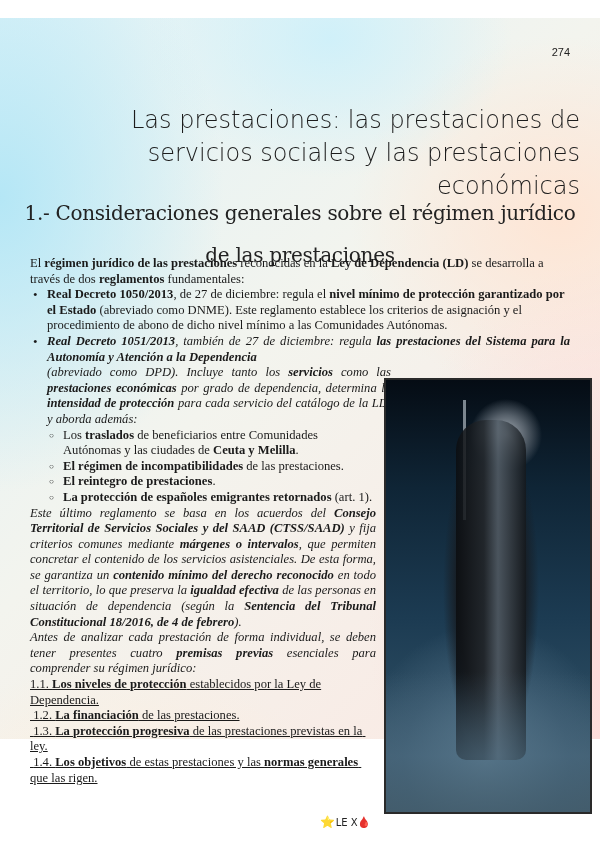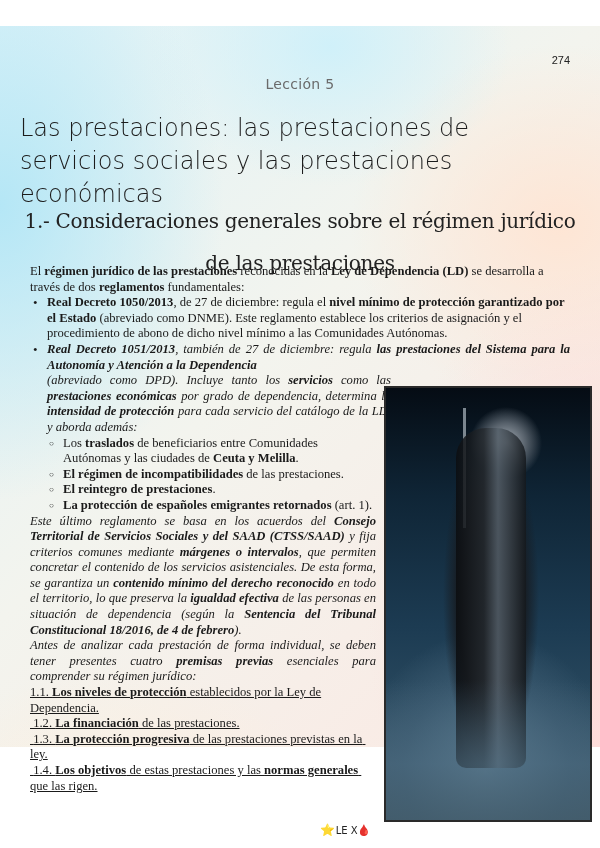--- a/index.html
+++ b/index.html
@@ -3,39 +3,39 @@
 <meta charset="utf-8">
 <style>
   html, body { margin: 0; padding: 0; }
   body {
     width: 600px; height: 848px; overflow: hidden; position: relative;
     background: #ffffff;
     font-family: "DejaVu Serif", serif;
     color: #1a1a1a;
   }
   .page {
-    position: absolute; left: 0; top: 26px; width: 600px; height: 721px;
+    position: absolute; left: 0; top: 18px; width: 600px; height: 721px;
     background:
       radial-gradient(ellipse 320px 420px at 0px 180px, rgba(178,230,246,0.95), rgba(178,230,246,0) 70%),
       radial-gradient(ellipse 260px 200px at 330px 20px, rgba(205,240,250,0.9), rgba(205,240,250,0) 70%),
       radial-gradient(ellipse 360px 520px at 620px 600px, rgba(255,214,214,0.95), rgba(255,214,214,0) 70%),
       radial-gradient(ellipse 300px 260px at 560px 200px, rgba(255,228,210,0.9), rgba(255,228,210,0) 70%),
       radial-gradient(ellipse 320px 260px at 120px 820px, rgba(252,240,222,0.9), rgba(252,240,222,0) 70%),
       linear-gradient(135deg, #dff3f8 0%, #f3f4ee 45%, #fbe8e2 100%);
   }
   .page-number {
     position: absolute; right: 30px; top: 28px;
     font-family: "Liberation Sans", sans-serif; font-size: 11px; color: #222;
   }
   .lesson {
     position: absolute; left: 0; width: 600px; top: 50px; text-align: center;
     font-family: "DejaVu Sans", sans-serif; font-size: 14px; color: #6a6a6a; letter-spacing: 0.3px;
   }
   .main-title {
-    position: absolute; left: 20px; width: 560px; top: 86px; text-align: left;
+    position: absolute; left: 20px; width: 560px; top: 86px; text-align: right;
     font-family: "DejaVu Sans", sans-serif; font-weight: 300; font-size: 24px; line-height: 33px; color: #1c1c1c;
   }
   .section-title {
     position: absolute; left: 20px; width: 560px; top: 174px; text-align: center;
     font-family: "DejaVu Serif", serif; font-size: 20px; line-height: 42px; color: #222;
     letter-spacing: -0.3px;
   }
   .content {
     position: absolute; left: 30px; top: 238px; width: 540px;
     font-family: "Liberation Serif", serif; font-size: 12.6px; line-height: 15.6px; color: #1a1a1a;
@@ -85,21 +85,20 @@
   }
   .footer .star { color: #f2c230; font-size: 12px; }
   .footer .drop { color: #d0302a; font-size: 11px; }
 </style>
 </head>
 <body>
 
 <div class="page">
 
   <div class="page-number">274</div>
-  <div class="lesson">Lección 5</div>
   <div class="main-title">Las prestaciones: las prestaciones de servicios sociales y las prestaciones económicas</div>
   <div class="section-title">1.- Consideraciones generales sobre el régimen jurídico de las prestaciones</div>
 
   <div class="content">
     <p class="intro"><span>El </span><b>régimen jurídico de las prestaciones</b><span> reconocidas en la </span><b>Ley de Dependencia (LD)</b><span> se desarrolla a través de dos </span><b>reglamentos</b><span> fundamentales:</span></p>
 
     <ul class="main-list">
       <li><b>Real Decreto 1050/2013</b><span>, de 27 de diciembre: regula el </span><b>nivel mínimo de protección garantizado por el Estado</b><span> (abreviado como DNME). Este reglamento establece los criterios de asignación y el procedimiento de abono de dicho nivel mínimo a las Comunidades Autónomas.</span></li>
       <li>
         <div class="justify" style="width:523px;"><b>Real Decreto 1051/2013</b><span>, también de 27 de diciembre: regula </span><b>las prestaciones del Sistema para la Autonomía y Atención a la Dependencia</b></div>

